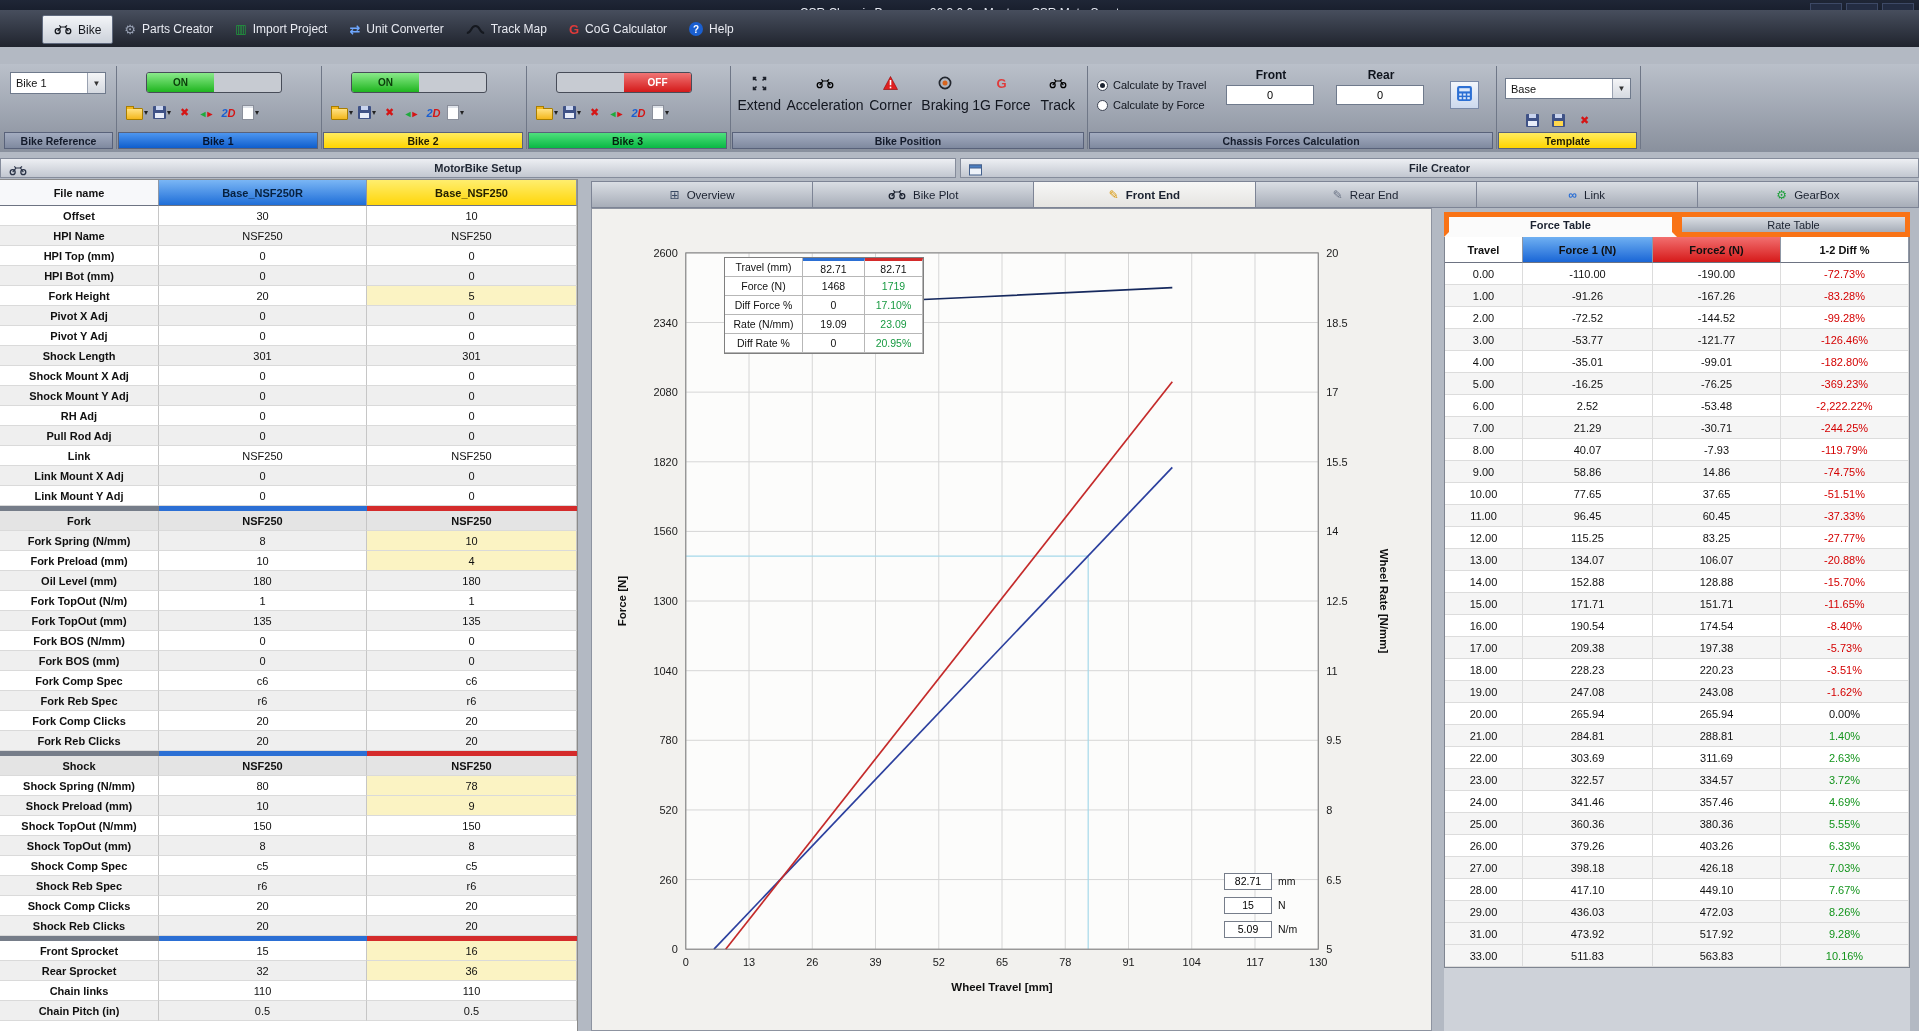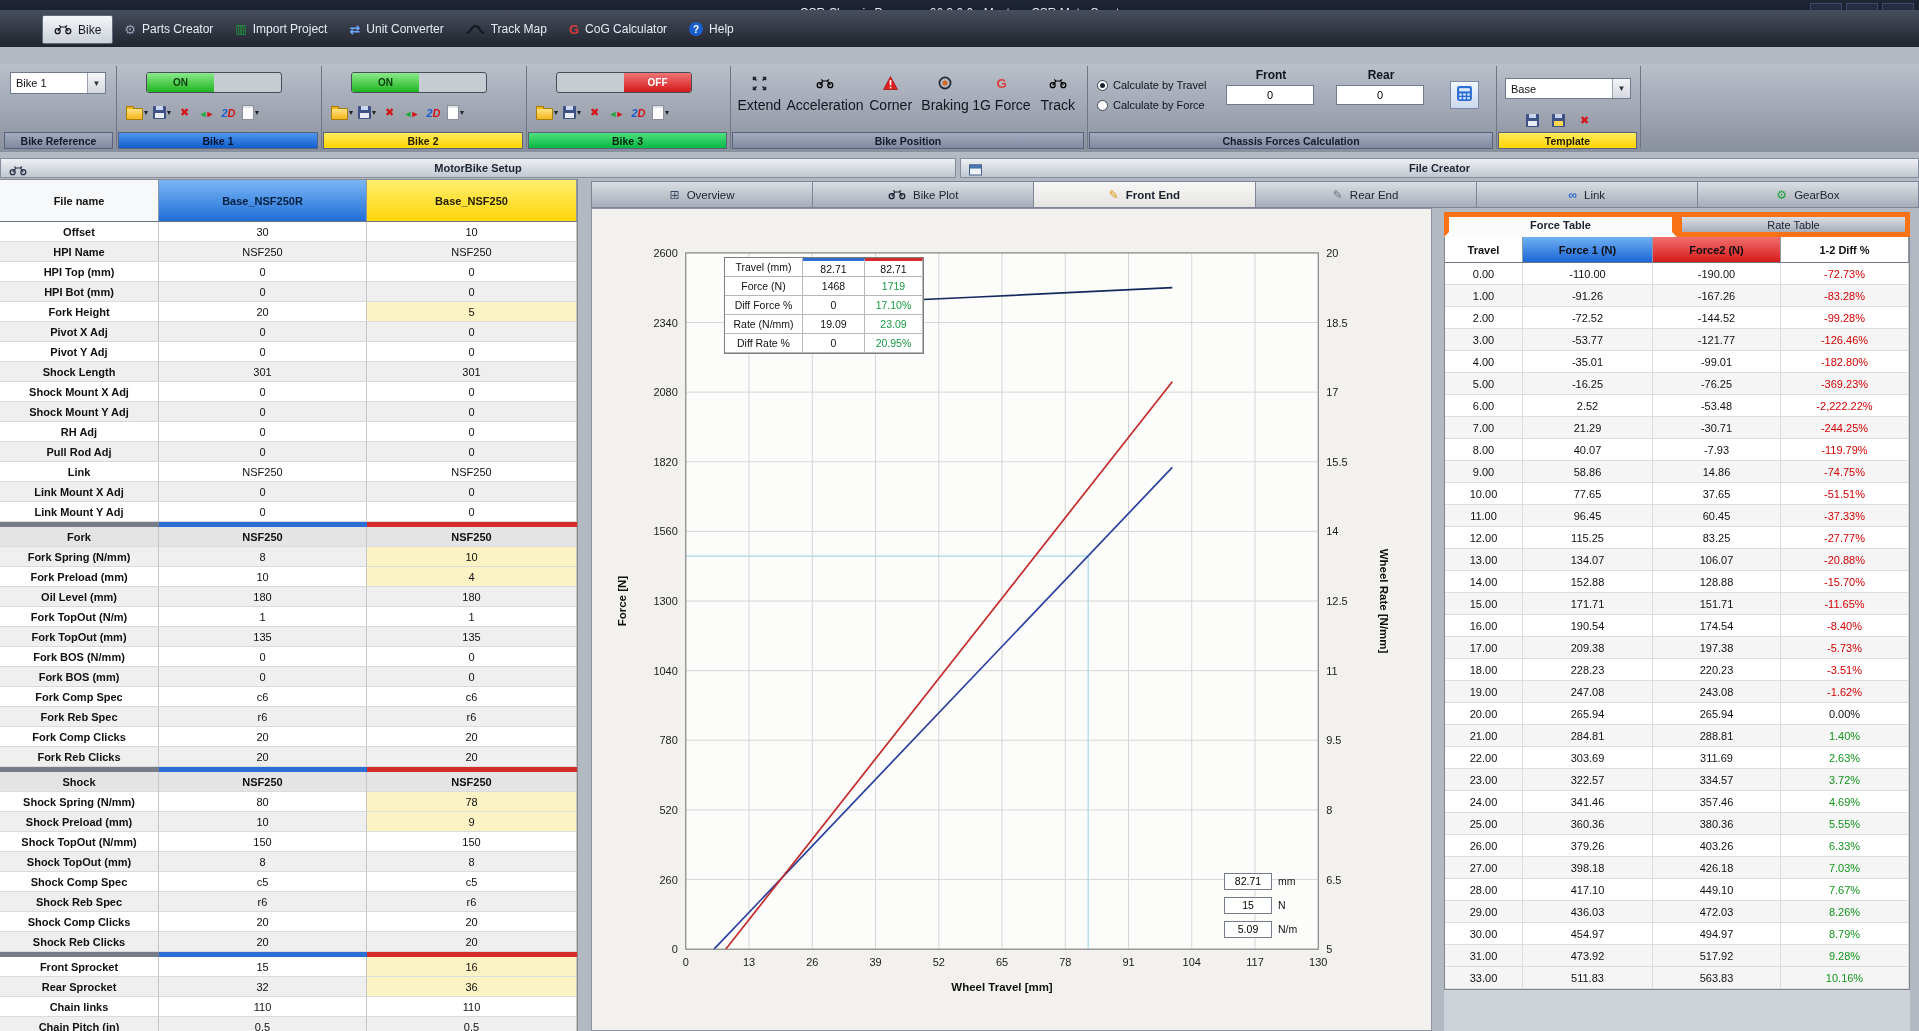--- a/index.html
+++ b/index.html
@@ -84,21 +84,21 @@
 
   
   .hdr-bar{position:absolute;top:158px;height:20px;background:linear-gradient(#edeff3,#c2c7d0);border:1px solid #858c9b;box-sizing:border-box;}
   #hdr-left{left:0;width:956px;}
   #hdr-right{left:960px;width:959px;}
   .hdr-ico{position:absolute;left:8px;top:3px;}
   .hdr-text{position:absolute;left:0;right:0;top:0;height:18px;line-height:18px;text-align:center;font-size:11px;font-weight:bold;color:#1e2532;}
 
   
   #setup-panel{position:absolute;left:0;top:179px;width:578px;bottom:0;background:#fff;border-top:1px solid #8b8b8b;border-right:1px solid #8b8b8b;box-sizing:border-box;overflow:hidden;}
-  .shead{display:grid;grid-template-columns:159px 208px 210px;height:42px;}
+  .shead{display:grid;grid-template-columns:159px 208px 210px;height:26px;}
   .shead>div{display:flex;align-items:center;justify-content:center;font-weight:bold;font-size:11px;border-right:1px solid #8f97a5;border-bottom:1px solid #6d7382;box-sizing:border-box;}
   .sh-file{background:#f7f8fa;color:#111;}
   .sh-blue{background:linear-gradient(#7ab6f5,#1f6ed8);color:#06203f;}
   .sh-yellow{background:linear-gradient(#ffee6e,#ffd60a);color:#242000;}
   .srow{display:grid;grid-template-columns:159px 208px 210px;height:20px;background:#fff;}
   .srow.alt{background:#efefef;}
   .srow.section{background:#e4e4e4;}
   .srow>div{display:flex;align-items:center;justify-content:center;font-size:11px;color:#101010;border-right:1px solid #c6c6c6;border-bottom:1px solid #dadada;box-sizing:border-box;}
   .srow .lbl{font-weight:bold;}
   .srow.section>div{font-weight:bold;}
@@ -1006,26 +1006,20 @@
             <div>417.10</div>
             <div>449.10</div>
             <div class="diff-pos">7.67%</div>
           </div>
           <div class="frow alt">
             <div>29.00</div>
             <div>436.03</div>
             <div>472.03</div>
             <div class="diff-pos">8.26%</div>
           </div>
-          <div class="frow">
-            <div>30.00</div>
-            <div>454.97</div>
-            <div>494.97</div>
-            <div class="diff-pos">8.79%</div>
-          </div>
           <div class="frow alt">
             <div>31.00</div>
             <div>473.92</div>
             <div>517.92</div>
             <div class="diff-pos">9.28%</div>
           </div>
           <div class="frow alt">
             <div>33.00</div>
             <div>511.83</div>
             <div>563.83</div>

